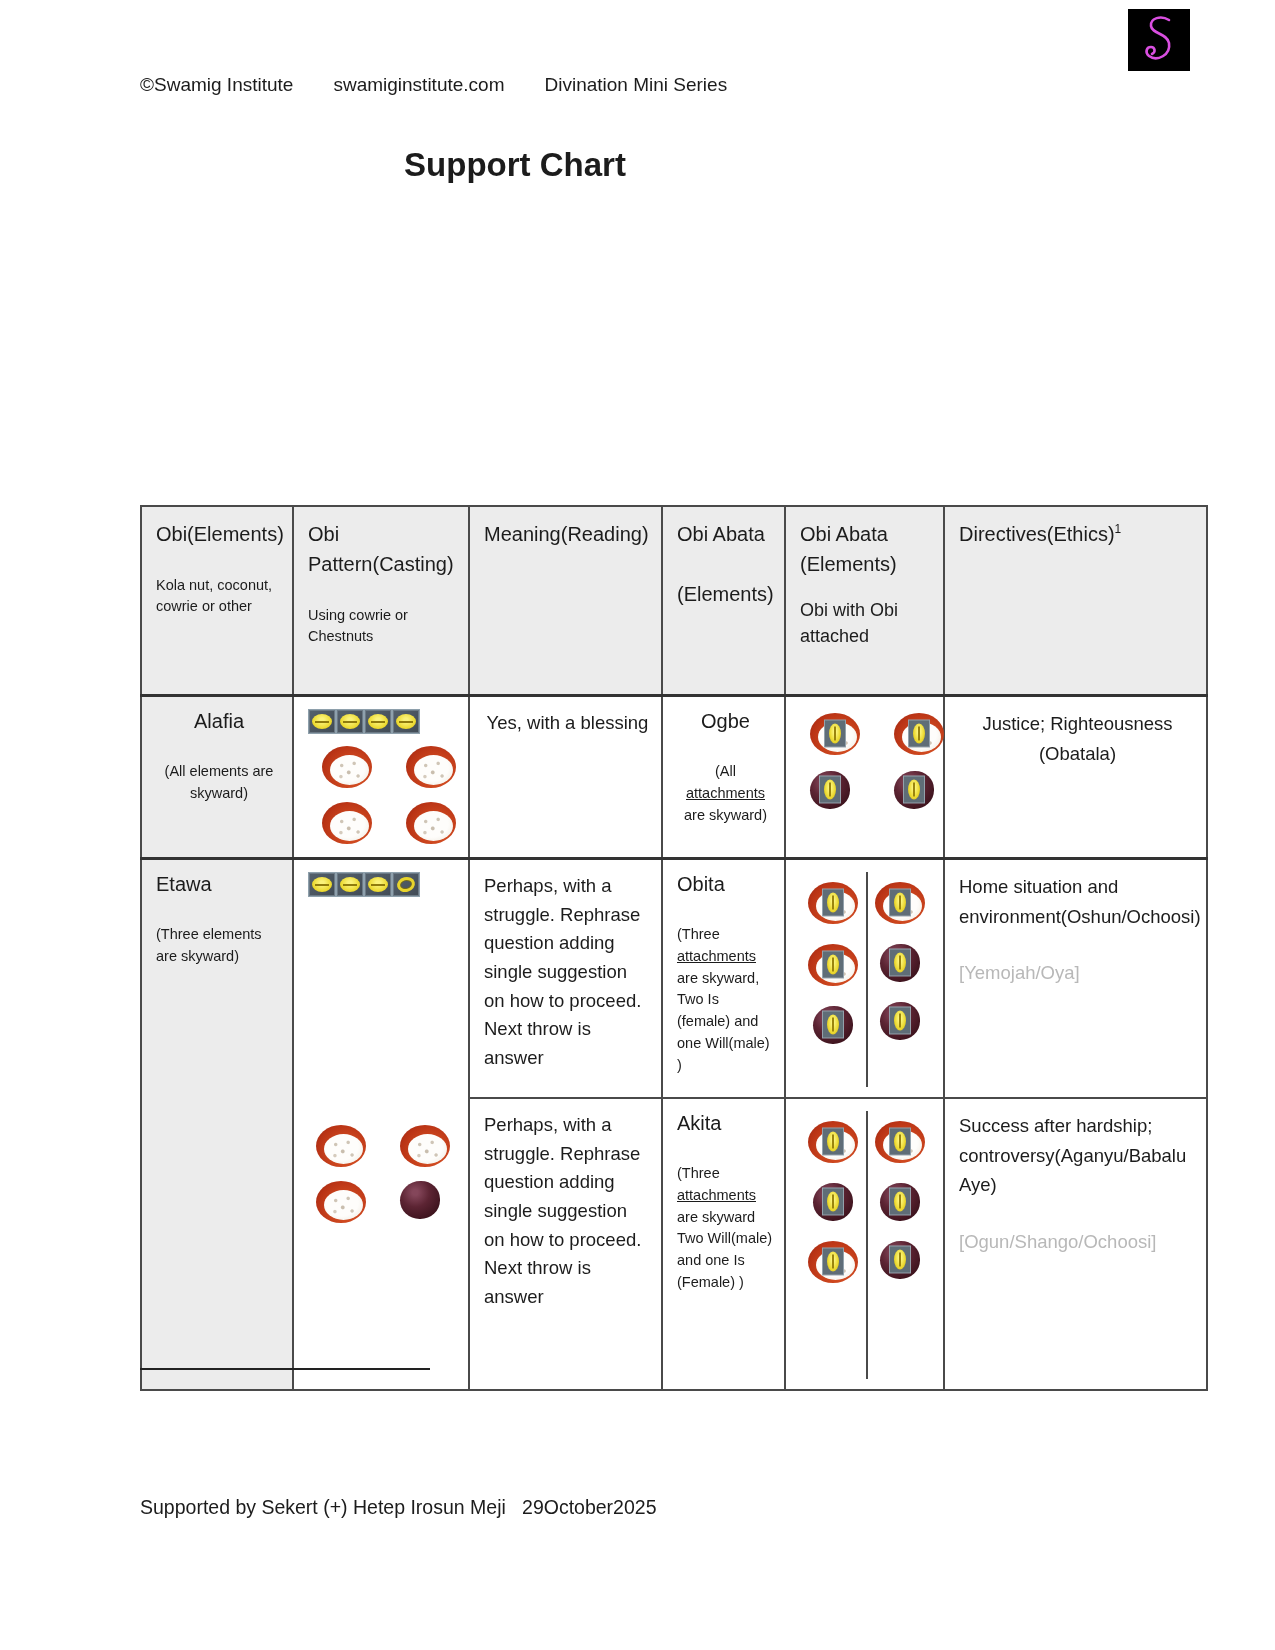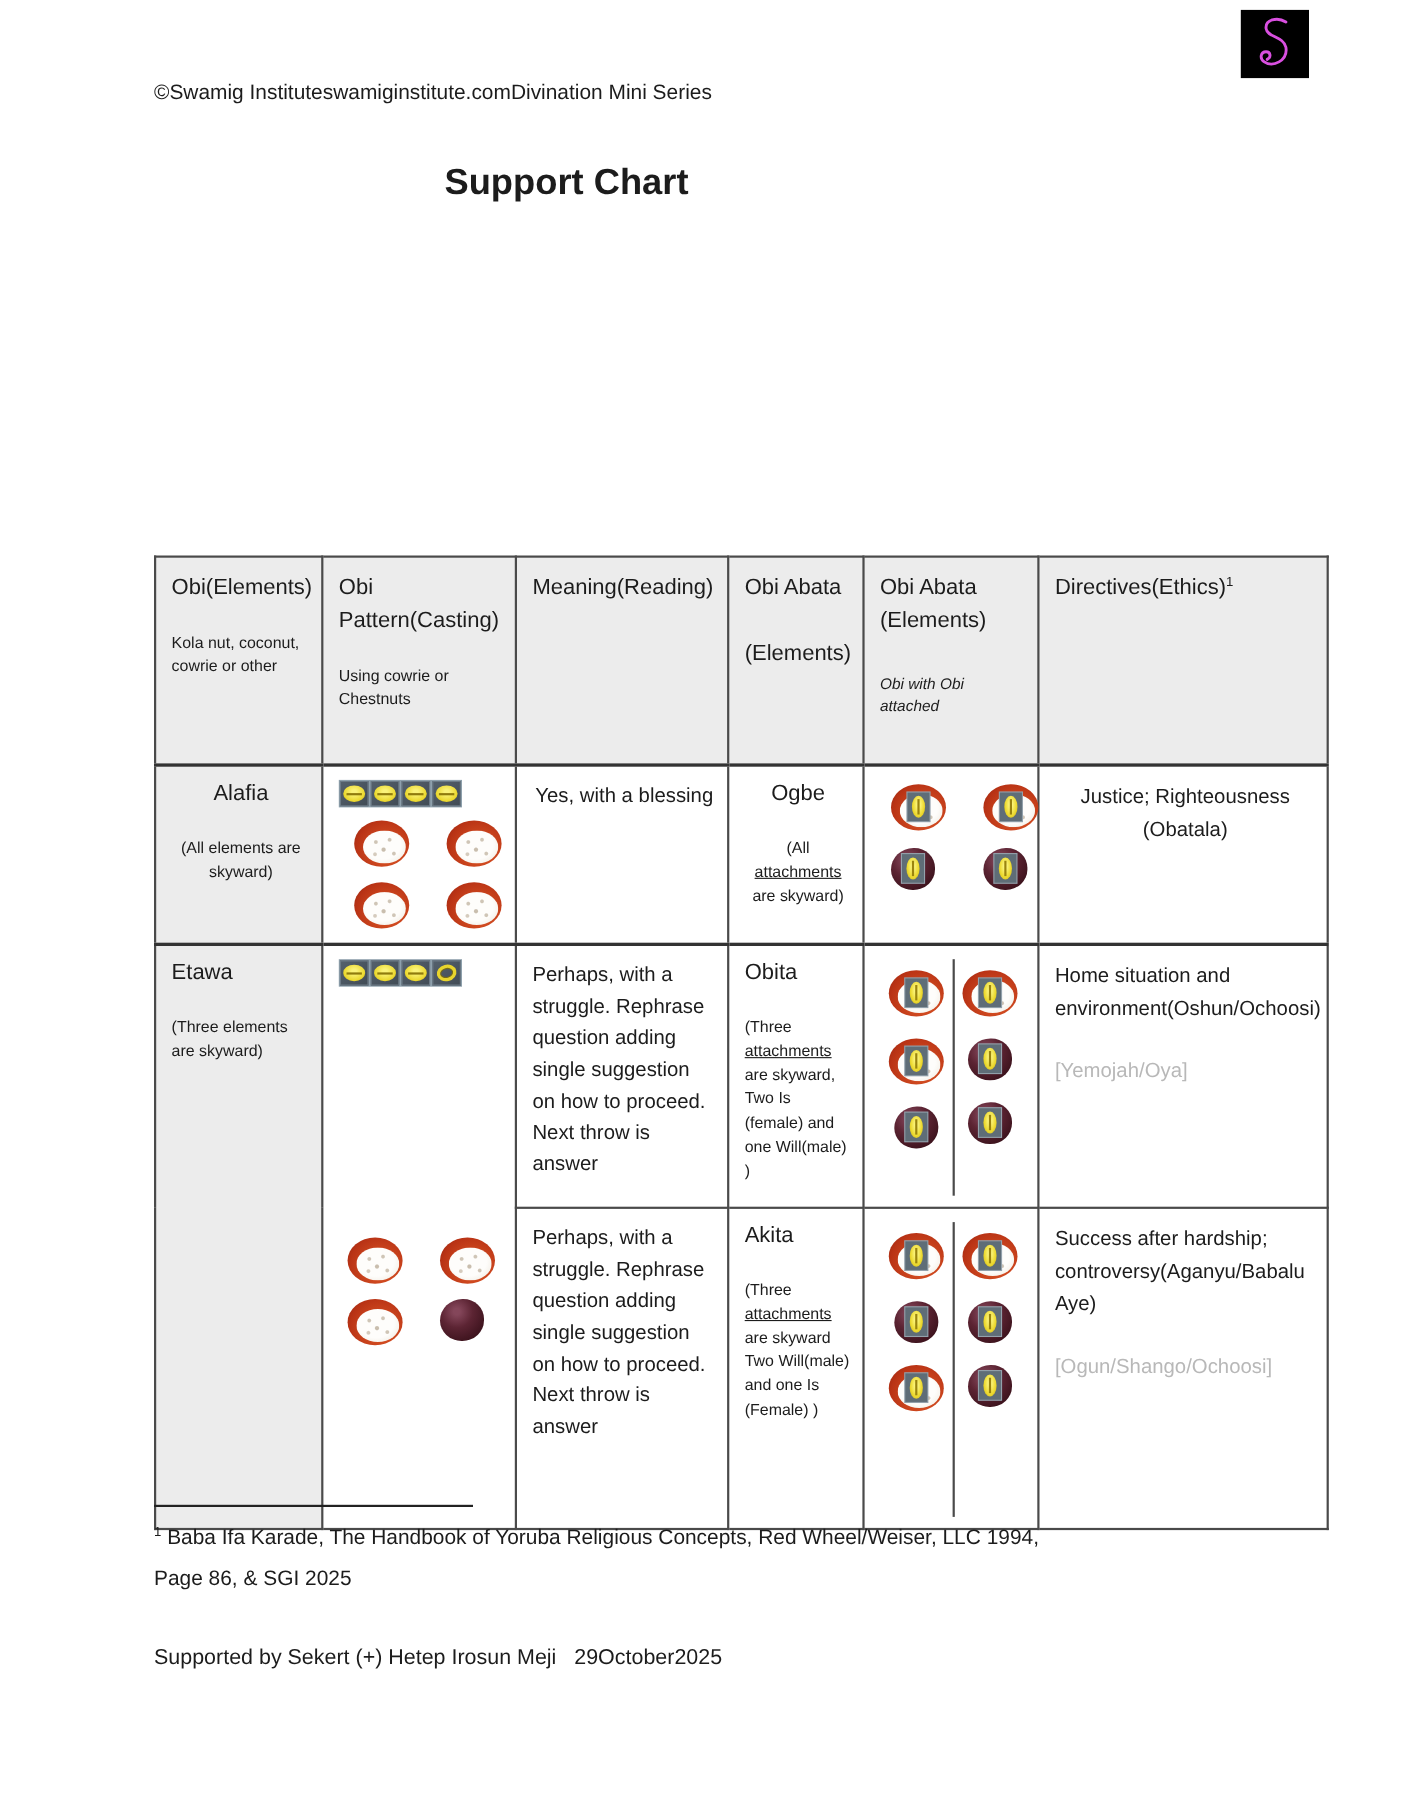--- a/index.html
+++ b/index.html
@@ -2,21 +2,21 @@
 <html><head>
 <meta charset="utf-8">
 <style>
   html,body { margin:0; padding:0; }
   body {
     width:1275px; height:1650px; background:#ffffff; position:relative;
     font-family:"Liberation Sans", sans-serif; color:#1c1c1c; overflow:hidden;
   }
 
   
-  .meta-line { position:absolute; top:74px; left:140px; display:flex; font-size:19px; }
+  .meta-line { position:absolute; top:74px; left:140px; display:flex; column-gap:40px; font-size:19px; }
   .meta-line span { white-space:nowrap; }
 
   
   .logo { position:absolute; top:9px; left:1128px; width:62px; height:62px; background:#000; display:flex; align-items:center; justify-content:center; }
 
   
   .title-block { position:absolute; top:148px; left:0; width:1030px; text-align:center; }
   .title-block div { font-size:33px; font-weight:bold; line-height:1; margin-bottom:47px; }
 
   
@@ -24,21 +24,21 @@
   table.obi td { border:2px solid #4a4a4a; vertical-align:top; padding:12px 10px 10px 14px; }
   table.obi { border:2px solid #3c3c3c; }
   tr.hdr td { background:#ececec; border-bottom:3px solid #333; height:165px; }
   tr.r1 td { border-bottom:3px solid #333; height:138px;text-align:center; }
   tr.r2 td { height:215px; }
   tr.r3 td { height:268px; }
   td.shade { background:#ececec; }
 
   .h-title { font-size:20px; line-height:1.5; white-space:pre-line; }
   .h-sub   { font-size:14.5px; line-height:1.45; margin-top:26px; }
-  .h-sub-tight { font-size:14px; line-height:1.45; margin-top:32px;font-style:italic; }
+  .h-sub-tight { font-size:18px; line-height:1.45; margin-top:18px; }
   sup.fnref { font-size:12px; }
 
   .cell-label { font-size:20px; line-height:1.2; }
   .cell-note  { font-size:14.5px; line-height:1.5; margin-top:28px; }
   .cell-note .u { text-decoration:underline; }
   .meaning { font-size:18.5px; line-height:1.55; }
   .directive { font-size:18.5px; line-height:1.6; }
   .directive-alt { font-size:18.5px; line-height:1.5; margin-top:28px; color:#b8b8b8; }
 
   td.pattern-cell, td.abata-el { padding:10px 8px 8px 12px; }
@@ -284,16 +284,15 @@
     <td>
       <div class="directive">Success after hardship; controversy(Aganyu/Babalu Aye)</div>
       <div class="directive-alt">[Ogun/Shango/Ochoosi]</div>
     </td>
   </tr>
   </tbody>
 </table>
 
 <div class="footnote">
   <div class="rule"></div>
-  <div><sup class="fnref">1</sup><span> Baba Ifa Karade, The Handbook of Yoruba Religious Concepts, Red Wheel/Weiser, LLC 1994, Page 86, &amp; SGI 2025</span></div>
 </div>
 
 <div class="supported">Supported by Sekert (+) Hetep Irosun Meji   29October2025</div>
 
 </body></html>

